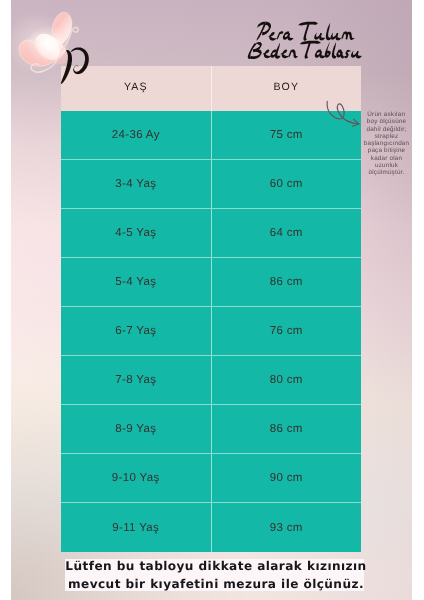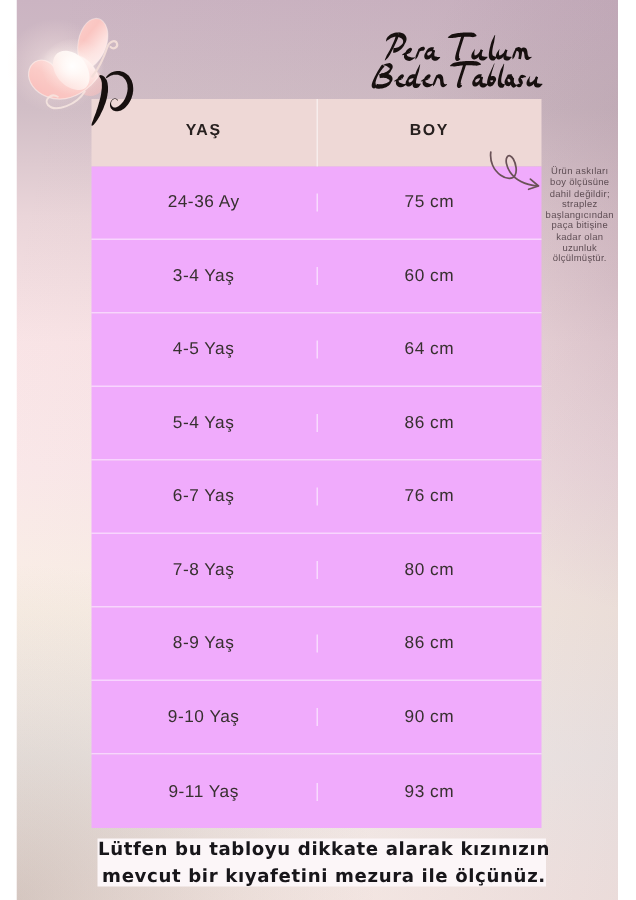--- a/index.html
+++ b/index.html
@@ -19,24 +19,24 @@
 .logo{position:absolute;left:0px;top:0px;width:100px;height:100px;z-index:5;}
 .logo svg{display:block;}
 
 
 .title{position:absolute;left:0px;top:0px;width:424px;height:80px;z-index:4;}
 
 
 .table{position:absolute;left:61px;top:66px;width:300px;height:486px;}
 .thead{height:45px;background:#eed8d6;display:flex;}
 .thead .cell{flex:1;display:flex;align-items:center;justify-content:center;
-  font-size:10.6px;font-weight:700;letter-spacing:1.05px;color:#27201f;padding-bottom:4px;}
+  font-size:10.6px;font-weight:400;letter-spacing:1.05px;color:#27201f;padding-bottom:4px;}
 .thead .cell.c1{border-right:1px solid rgba(255,255,255,0.55);}
 .tbody{height:441px;}
-.trow{height:49px;box-sizing:border-box;display:flex;background:#f0abfc;border-bottom:1px solid rgba(255,255,255,0.50);align-items:center;}
+.trow{height:49px;box-sizing:border-box;display:flex;background:#14b8a6;border-bottom:1px solid rgba(255,255,255,0.50);}
 .trow:last-child{border-bottom:none;}
 .trow .cell{flex:1;display:flex;align-items:center;justify-content:center;font-size:11.5px;color:#37302f;letter-spacing:.35px;}
 .trow .cell.c1{border-right:1px solid rgba(255,255,255,0.55);}
 .note-text{position:absolute;left:357px;top:111px;width:59px;text-align:center;
   font-size:6.3px;line-height:7.3px;color:#5e4d54;letter-spacing:.2px;z-index:3;}
 
 
 .arrow{position:absolute;left:321px;top:96px;width:48px;height:42px;z-index:3;}
 
 

